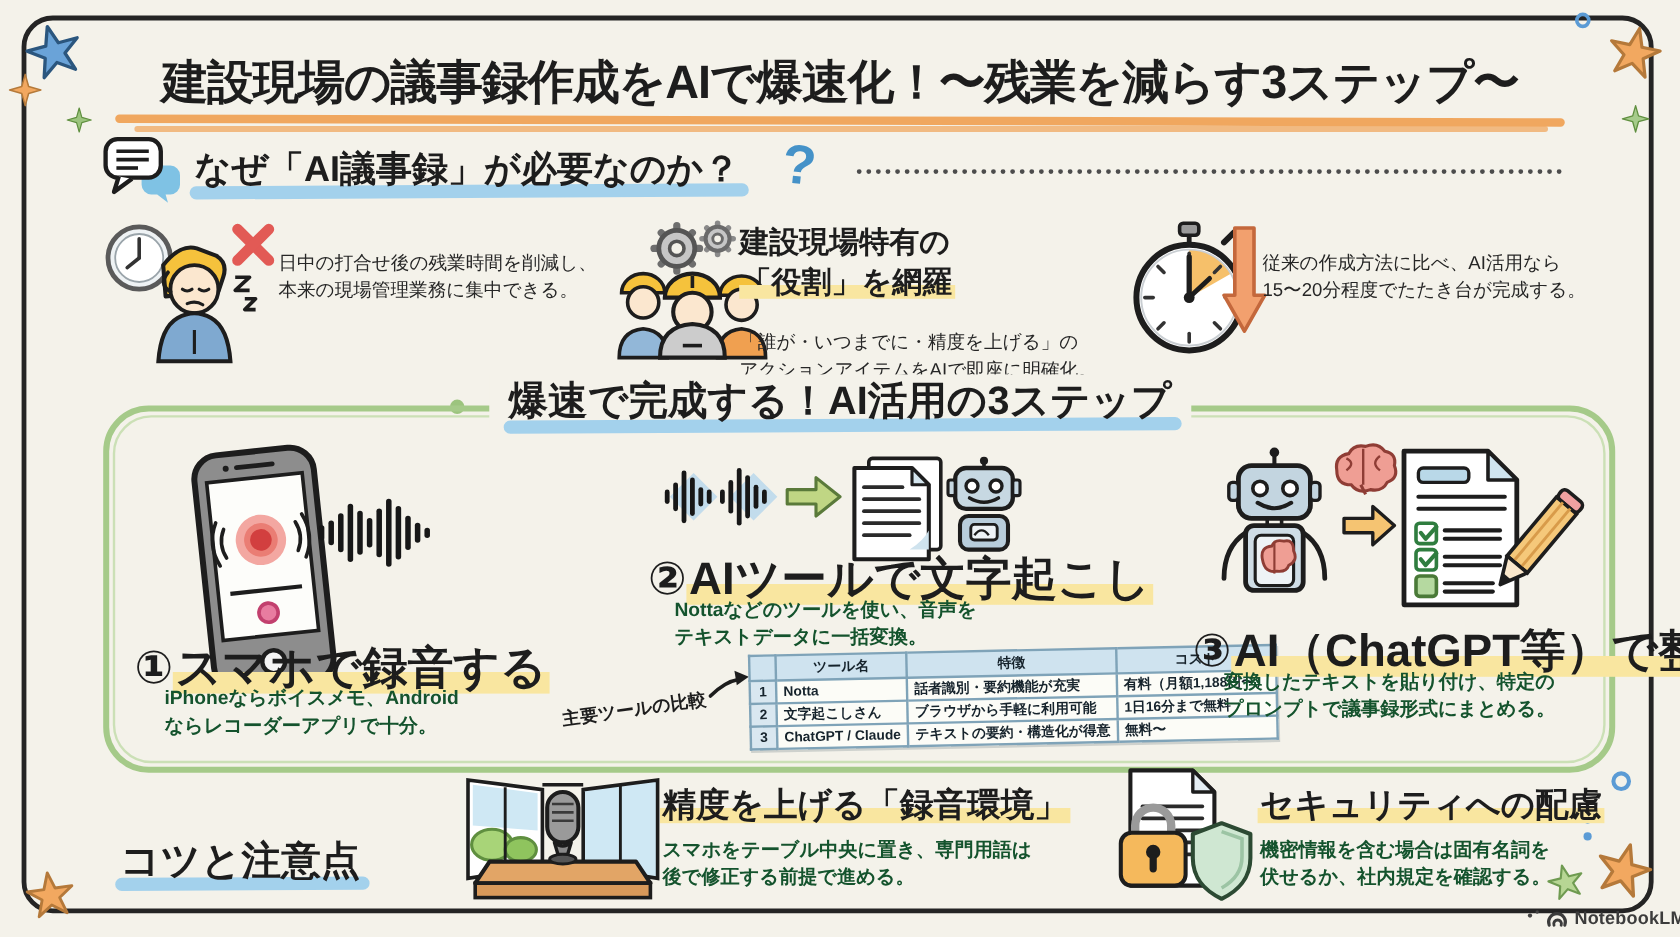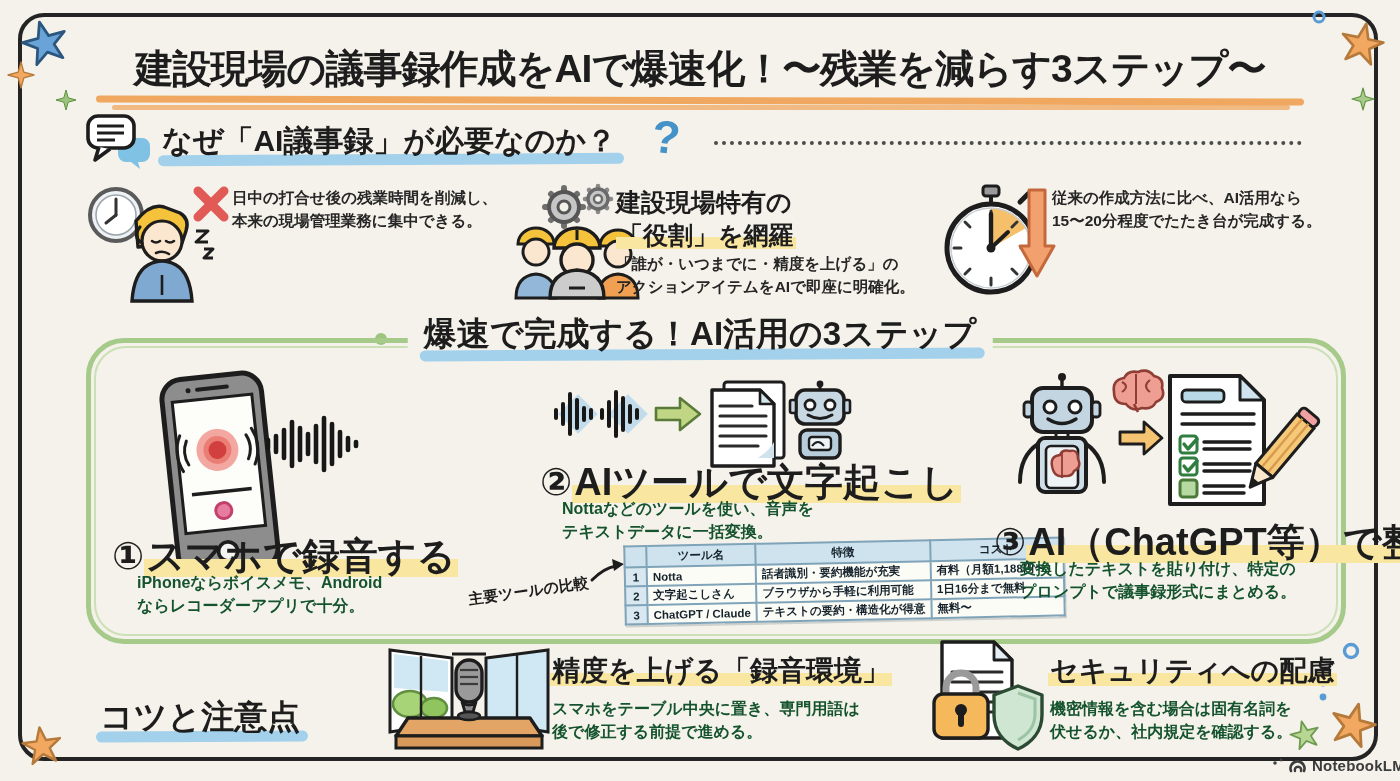--- a/index.html
+++ b/index.html
@@ -10,21 +10,21 @@
   
   .main-title{left:0;right:0;top:42px;text-align:center;font-size:39px;font-weight:800;letter-spacing:-1px;white-space:nowrap}
   .bar{border-radius:6px;background:#f0a75f}
   .sec-heading{font-size:30px;font-weight:800;white-space:nowrap}
   .ul-blue{position:relative;z-index:1;display:inline-block}
   .ul-blue::after{content:"";position:absolute;left:-4px;right:-8px;bottom:-3px;height:11px;background:#a3d1ec;border-radius:6px;z-index:-1;transform:rotate(-.3deg)}
   .qmark{font-size:46px;font-weight:800;color:#4592c8;transform:rotate(6deg)}
   .dotted{border-top:4px dotted #4c4c4c;height:0}
   .b-title{font-size:25px;font-weight:800;line-height:1.32;white-space:nowrap}
   .hl{background:linear-gradient(to top,#f9e6a0 42%,rgba(249,230,160,0) 42%);padding:0 2px}
-  .b-desc{font-size:15.5px;font-weight:700;line-height:1.47;color:#262626;white-space:pre-line;margin-top:1px}
+  .b-desc{font-size:15.5px;font-weight:400;line-height:1.47;color:#262626;white-space:pre-line;margin-top:23px}
   .steps-frame{left:86px;top:338px;width:1260px;height:306px;border:5px solid #a5ca89;border-radius:38px}
   .steps-frame::before{content:"";position:absolute;inset:3px;border:2px solid #cbe0b6;border-radius:32px}
   .steps-heading{left:50%;transform:translateX(-50%);top:312px;font-size:33px;font-weight:800;background:#f4f2ea;padding:0 16px;white-space:nowrap;z-index:2}
   .s-title{font-size:38px;font-weight:800;white-space:nowrap}
   .s-desc{font-size:16px;font-weight:700;line-height:1.45;color:#14532d;white-space:pre-line}
   .table-label{font-size:15px;font-weight:800;transform:rotate(-8deg);white-space:nowrap}
   .tools-table{border-collapse:collapse;font-size:11.5px;transform:rotate(-1.2deg);box-shadow:1px 2px 0 rgba(90,110,120,.25)}
   .tools-table th,.tools-table td{border:2px solid #7fa3b8;padding:1px 5px;font-weight:700;background:#fcfcf7;white-space:nowrap;color:#16232c}
   .tools-table th{background:#cfe3ef;text-align:center;padding:2px 6px}
   .tools-table td.num{background:#d9e7f0;text-align:center}

